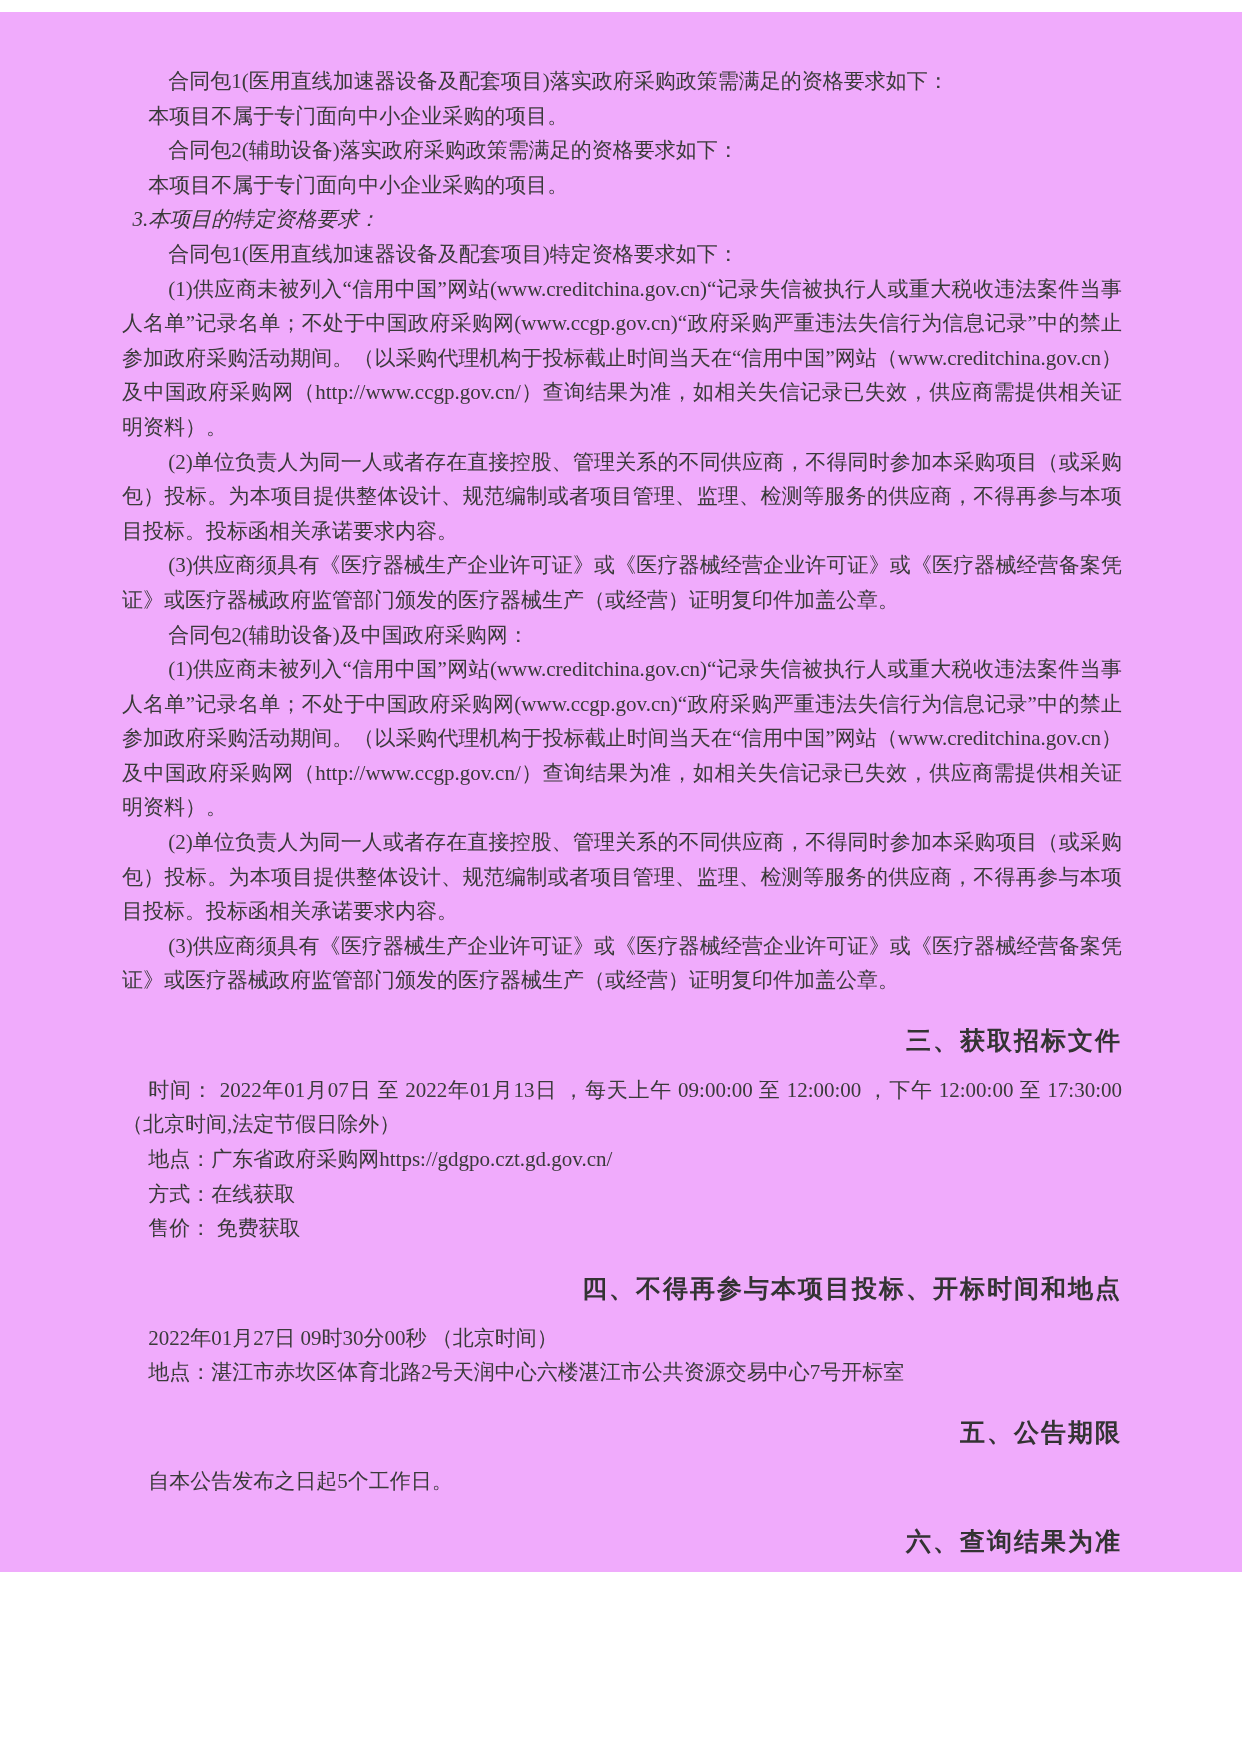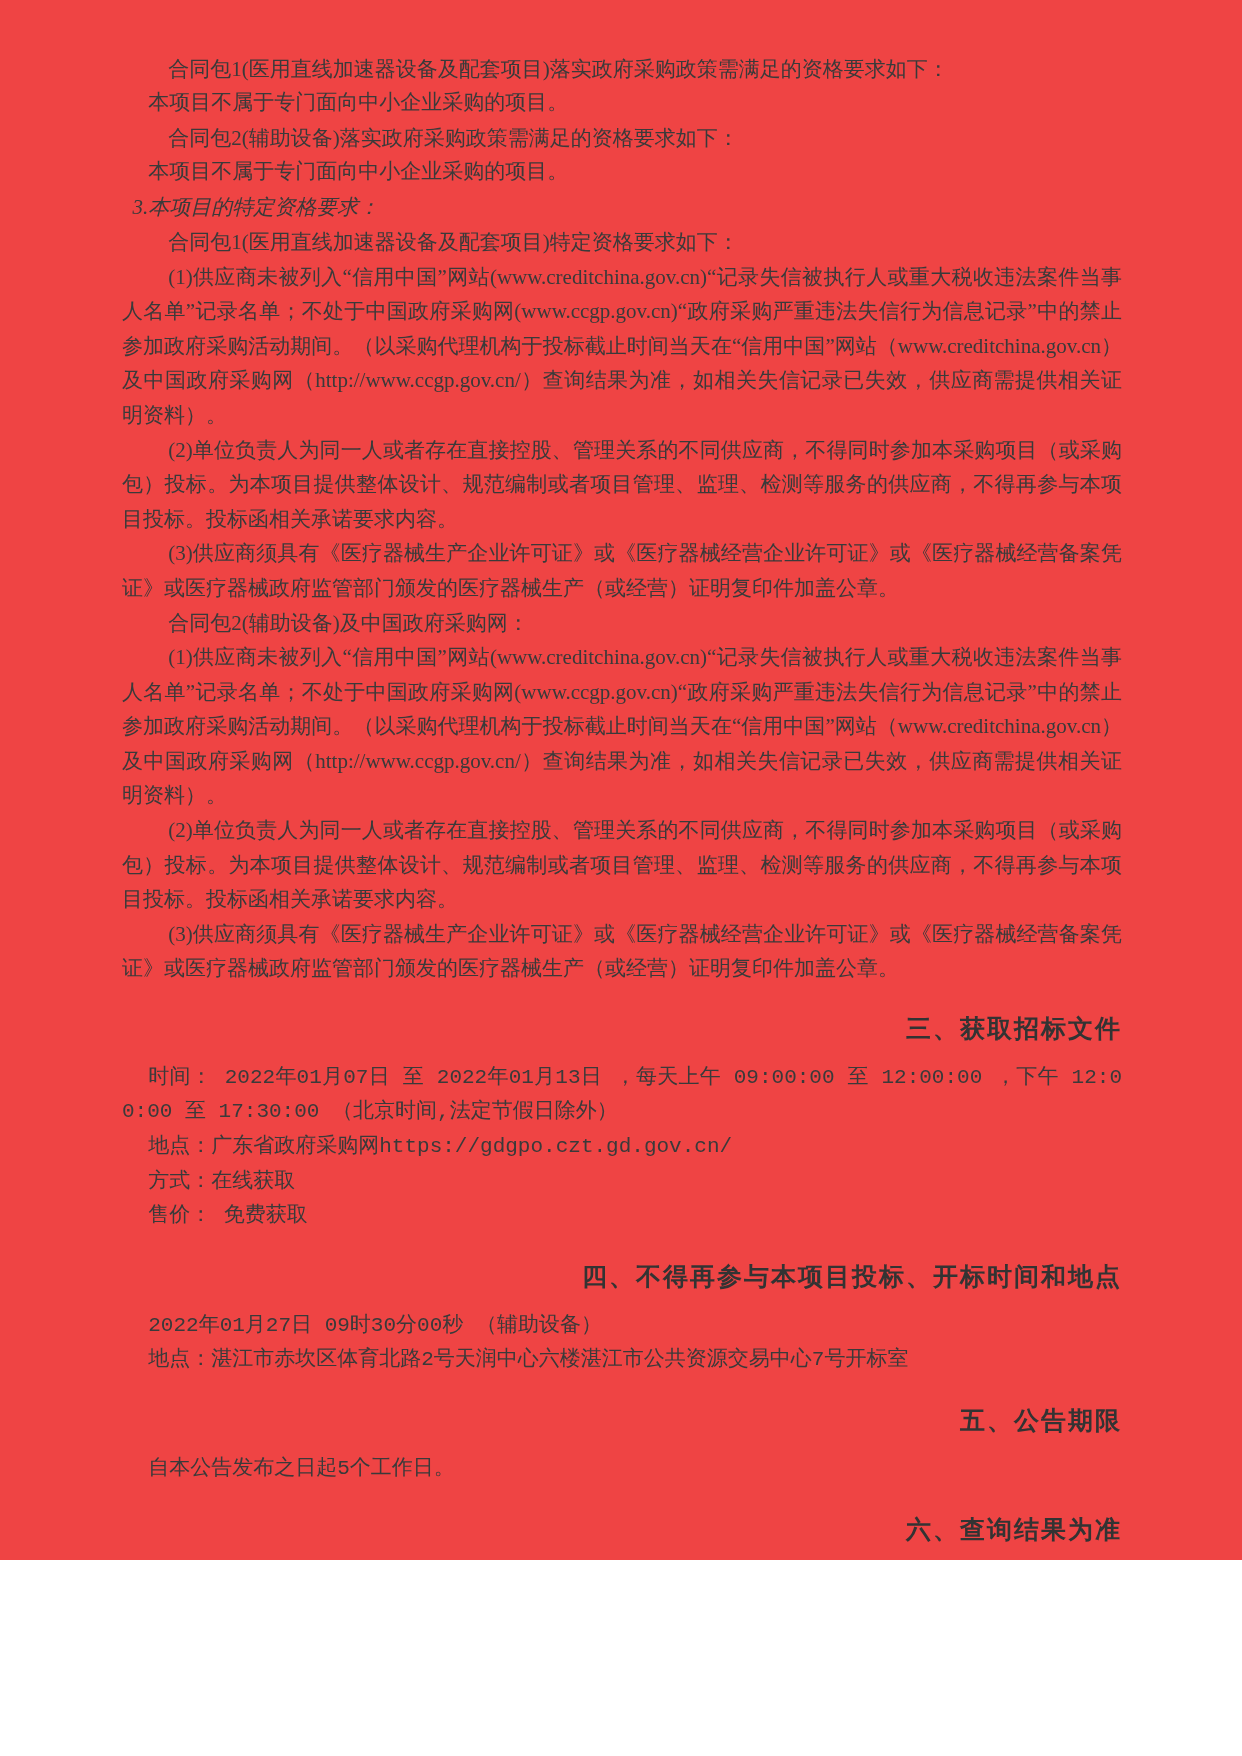--- a/index.html
+++ b/index.html
@@ -4,40 +4,40 @@
 <style>
   html, body {
     margin: 0;
     padding: 0;
     background: #ffffff;
   }
   .page {
     position: relative;
     width: 1242px;
     height: 1560px;
-    margin: 0 auto;
-    background: #ef4444;
+    margin: 12px auto;
+    background: #f0abfc;
     box-sizing: border-box;
     padding: 52px 120px 0 122px;
     overflow: hidden;
   }
   .doc {
     font-family: "Liberation Serif", "DejaVu Serif", serif;
     color: #3a3a3a;
   }
   .doc p {
     margin: 0;
     font-size: 21px;
     line-height: 34.6px;
     text-align: justify;
     word-break: break-all;
   }
   
   .doc p.ind-05 { text-indent: 0.5em; font-style: italic; }   
-  .doc p.ind-12 { text-indent: 1.25em; font-family: Liberation Mono, monospace; }  
+  .doc p.ind-12 { text-indent: 1.25em; }  
   .doc p.ind-22 { text-indent: 2.2em; }   
   .doc h2 {
     font-size: 25px;
     font-weight: 600;
     color: #333333;
     letter-spacing: 2px;
     line-height: 1.35;
     margin: 26px 0 15px 0;
     text-align: right;
   }
@@ -59,19 +59,19 @@
       <p class="ind-22">合同包2(辅助设备)及中国政府采购网：</p>
       <p class="ind-22">(1)供应商未被列入“信用中国”网站(www.creditchina.gov.cn)“记录失信被执行人或重大税收违法案件当事人名单”记录名单；不处于中国政府采购网(www.ccgp.gov.cn)“政府采购严重违法失信行为信息记录”中的禁止参加政府采购活动期间。（以采购代理机构于投标截止时间当天在“信用中国”网站（www.creditchina.gov.cn）及中国政府采购网（http://www.ccgp.gov.cn/）查询结果为准，如相关失信记录已失效，供应商需提供相关证明资料）。</p>
       <p class="ind-22">(2)单位负责人为同一人或者存在直接控股、管理关系的不同供应商，不得同时参加本采购项目（或采购包）投标。为本项目提供整体设计、规范编制或者项目管理、监理、检测等服务的供应商，不得再参与本项目投标。投标函相关承诺要求内容。</p>
       <p class="ind-22">(3)供应商须具有《医疗器械生产企业许可证》或《医疗器械经营企业许可证》或《医疗器械经营备案凭证》或医疗器械政府监管部门颁发的医疗器械生产（或经营）证明复印件加盖公章。</p>
       <h2>三、获取招标文件</h2>
       <p class="ind-12">时间：  2022年01月07日 至 2022年01月13日 ，每天上午 09:00:00 至 12:00:00 ，下午 12:00:00 至 17:30:00 （北京时间,法定节假日除外）</p>
       <p class="ind-12">地点：广东省政府采购网https://gdgpo.czt.gd.gov.cn/</p>
       <p class="ind-12">方式：在线获取</p>
       <p class="ind-12">售价： 免费获取</p>
       <h2>四、不得再参与本项目投标、开标时间和地点</h2>
-      <p class="ind-12">2022年01月27日  09时30分00秒 （辅助设备）</p>
+      <p class="ind-12">2022年01月27日  09时30分00秒 （北京时间）</p>
       <p class="ind-12">地点：湛江市赤坎区体育北路2号天润中心六楼湛江市公共资源交易中心7号开标室</p>
       <h2>五、公告期限</h2>
       <p class="ind-12">自本公告发布之日起5个工作日。</p>
       <h2>六、查询结果为准</h2>
     </div>
 </div>
 
 </body></html>

